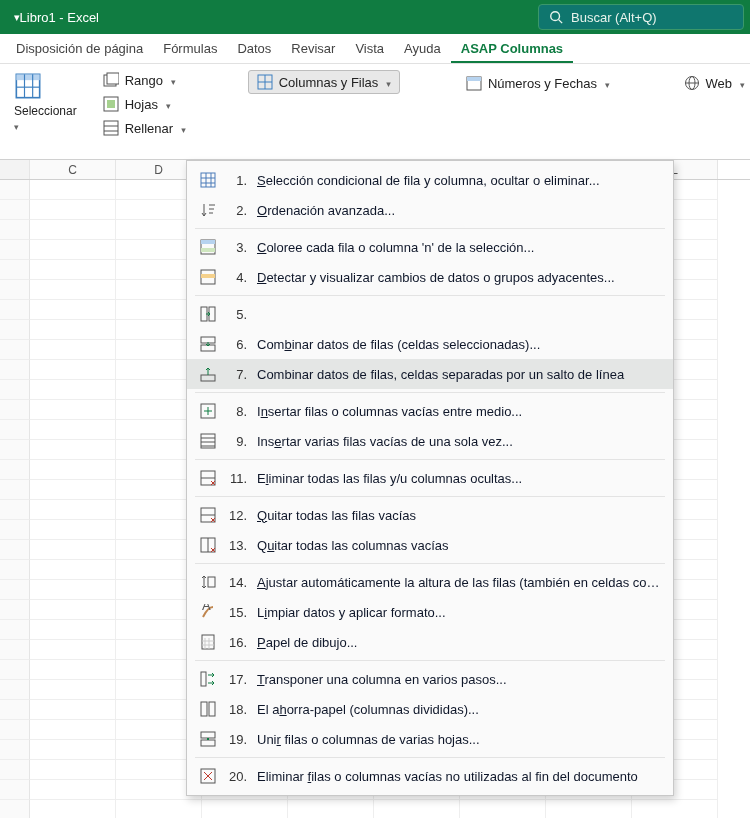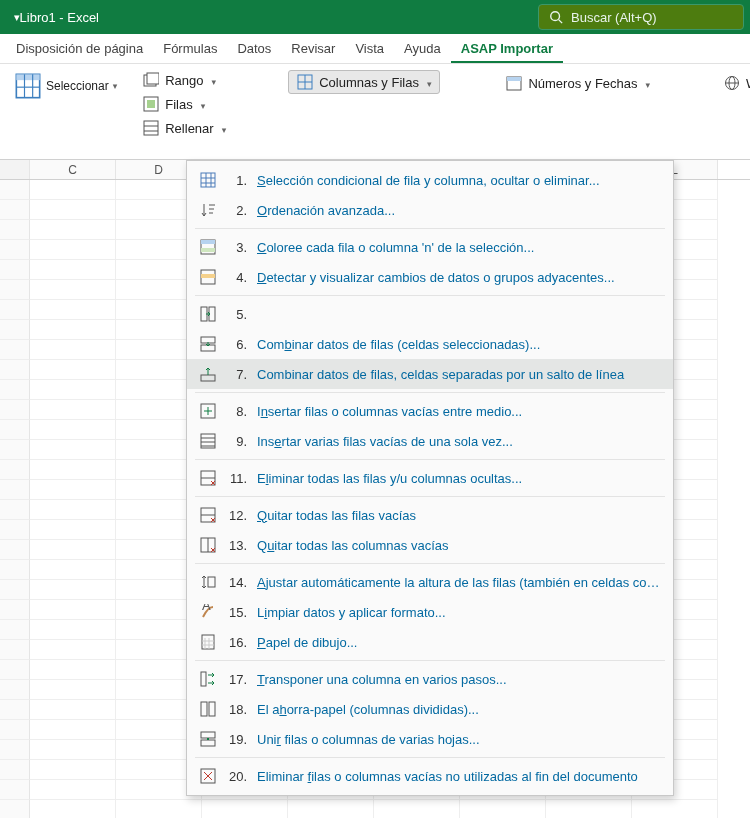--- a/index.html
+++ b/index.html
@@ -3,33 +3,33 @@
 <meta charset="utf-8">
 <style>
   * { box-sizing: border-box; margin: 0; padding: 0; font-family: "Segoe UI", Tahoma, sans-serif; font-size: 13px; }
   body { width: 750px; height: 818px; background: #ffffff; overflow: hidden; color: #222; }
 
   
   .titlebar { height: 34px; background: #107c41; display: flex; align-items: center; color: #fff; }
   .titlebar .chev { margin-left: 14px; font-size: 11px; }
   .titlebar .title { margin-left: 0; font-size: 13px; }
   .titlebar .spacer { flex: 1; }
-  .searchwrap { display:flex; align-items:center; gap:8px; height:26px; background:#4d7c0f; border:1px solid #3a976a; border-radius:4px; padding:0 10px; margin-right:6px; min-width:206px; color:#e8f3ec; }
+  .searchwrap { display:flex; align-items:center; gap:8px; height:26px; background:#0f766e; border:1px solid #3a976a; border-radius:4px; padding:0 10px; margin-right:6px; min-width:206px; color:#e8f3ec; }
   .searchwrap .mag { width:14px; height:14px; }
 
   
   .tabs { height: 30px; display: flex; align-items: flex-end; padding-left: 6px; border-bottom: 1px solid #e1e1e1; }
   .tab { padding: 5px 10px 7px; font-size: 13px; color:#444; cursor:default; }
   .tab.active { color:#0f7c42; font-weight:600; border-bottom:2px solid #0f7c42; padding-bottom:5px; }
 
   
   .ribbon { height: 96px; border-bottom:1px solid #d0d0d0; display:flex; align-items:flex-start; padding-top:6px; }
   .group { display:flex; flex-direction:column; padding:0 8px; height:86px; justify-content:flex-start; }
   .vsep { width:1px; background:#e1e1e1; height:80px; margin-top:2px; }
-  .bigbtn { display:flex; flex-direction:row; align-items:center; gap:4px; padding:2px 6px; }
+  .bigbtn { display:flex; flex-direction:column; gap:4px; padding:2px 6px; }
   .bigbtn .ico { width:28px; height:28px; }
   .bigbtn .lbl { font-size:12px; text-align:center; line-height:14px; }
   .smallbtn { display:flex; align-items:center; gap:6px; padding:2px 4px; margin-bottom:4px; white-space:nowrap; }
   .smallbtn .ico { width:16px; height:16px; }
   .smallbtn .caret::after { content:"▾"; font-size:9px; color:#666; margin-left:2px; }
   .ribbtn { display:flex; align-items:flex-end; gap:6px; padding:3px 8px; border-radius:3px; white-space:nowrap;margin-left:36px; }
   .ribbtn.pressed { background:#e8e8e8; border:1px solid #bdbdbd; }
   .ribbtn .caret::after { content:"▾"; font-size:9px; color:#666; margin-left:2px; }
   .ribrow { display:flex; gap:22px; padding-left:6px; }
   .rightcol { margin-left:auto; padding-right:8px; display:flex; flex-direction:column; gap:6px; }
@@ -44,21 +44,21 @@
   .row { display:flex; height:20px; }
   .row .rh { width:30px; border-right:1px solid #e5e5e5; border-bottom:1px solid #eeeeee; background:#fafafa; }
   .row .cell { width:86px; border-right:1px solid #eeeeee; border-bottom:1px solid #eeeeee; }
 
   
   .menu { position:absolute; top:0; left:186px; width:488px; background:#fafafa; border:1px solid #c8c8c8; box-shadow:2px 4px 8px rgba(0,0,0,.18); padding:4px 0; z-index:50; }
   .mi { display:flex; align-items:center; height:30px; padding:0 12px; gap:10px; cursor:default; }
   .mi.highlight { background:#e4e6e5; }
   .mi .mico { width:18px; height:18px; flex:0 0 18px; display:flex; align-items:center; justify-content:center; }
   .mi .num { width:20px; text-align:right; color:#333; }
-  .mi .txt { flex:1; color:#0369a1; white-space:nowrap; overflow:hidden; text-overflow:ellipsis; }
+  .mi .txt { flex:1; color:#0f172a; white-space:nowrap; overflow:hidden; text-overflow:ellipsis; }
   .mi .txt u { text-decoration: underline; }
   .msep { height:1px; background:#e3e3e3; margin:3px 8px; }
 
   
   svg { display:block; }
 </style>
 </head>
 <body>
 
 <div class="titlebar">
@@ -74,21 +74,21 @@
   </div>
 </div>
 
 <div class="tabs">
   <div class="tab">Disposición de página</div>
   <div class="tab">Fórmulas</div>
   <div class="tab">Datos</div>
   <div class="tab">Revisar</div>
   <div class="tab">Vista</div>
   <div class="tab">Ayuda</div>
-  <div class="tab active">ASAP Importar</div>
+  <div class="tab active">ASAP Columnas</div>
 </div>
 
 <div class="ribbon">
   <div class="group">
     <div class="bigbtn">
       <svg class="ico" viewBox="0 0 24 24">
           <rect x="2" y="2" width="20" height="20" fill="none" stroke="#3d7fbf" stroke-width="1.4"></rect>
           <rect x="2" y="2" width="20" height="5" fill="#b7d3ef"></rect>
           <line x1="9" y1="2" x2="9" y2="22" stroke="#3d7fbf"></line>
           <line x1="16" y1="2" x2="16" y2="22" stroke="#3d7fbf"></line>
@@ -106,21 +106,21 @@
           <rect x="4" y="1" width="12" height="11" fill="#fff" stroke="#555"></rect>
         </svg>
       <span>Rango</span>
         <span class="caret"></span>
     </div>
     <div class="smallbtn">
       <svg class="ico" viewBox="0 0 16 16">
           <rect x="1" y="1" width="14" height="14" fill="none" stroke="#555"></rect>
           <rect x="4" y="4" width="8" height="8" fill="#a6d18f"></rect>
         </svg>
-      <span>Filas</span>
+      <span>Hojas</span>
         <span class="caret"></span>
     </div>
     <div class="smallbtn">
       <svg class="ico" viewBox="0 0 16 16">
           <rect x="1" y="1" width="14" height="14" fill="none" stroke="#555"></rect>
           <line x1="1" y1="6" x2="15" y2="6" stroke="#555"></line>
           <line x1="1" y1="11" x2="15" y2="11" stroke="#555"></line>
         </svg>
       <span>Rellenar</span>
         <span class="caret"></span>

